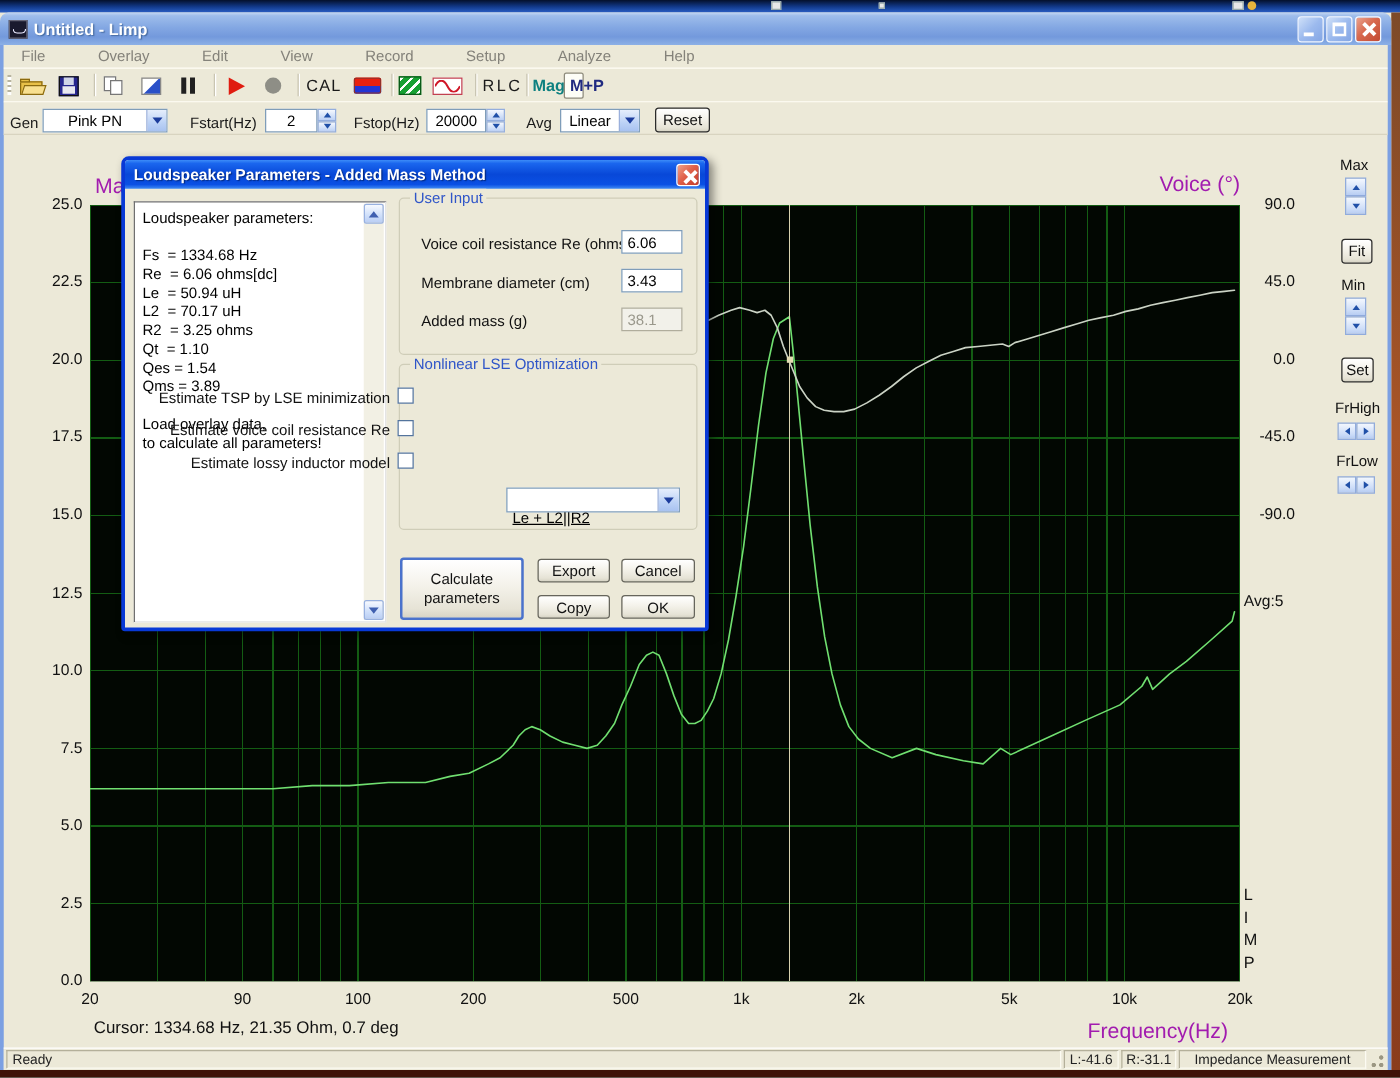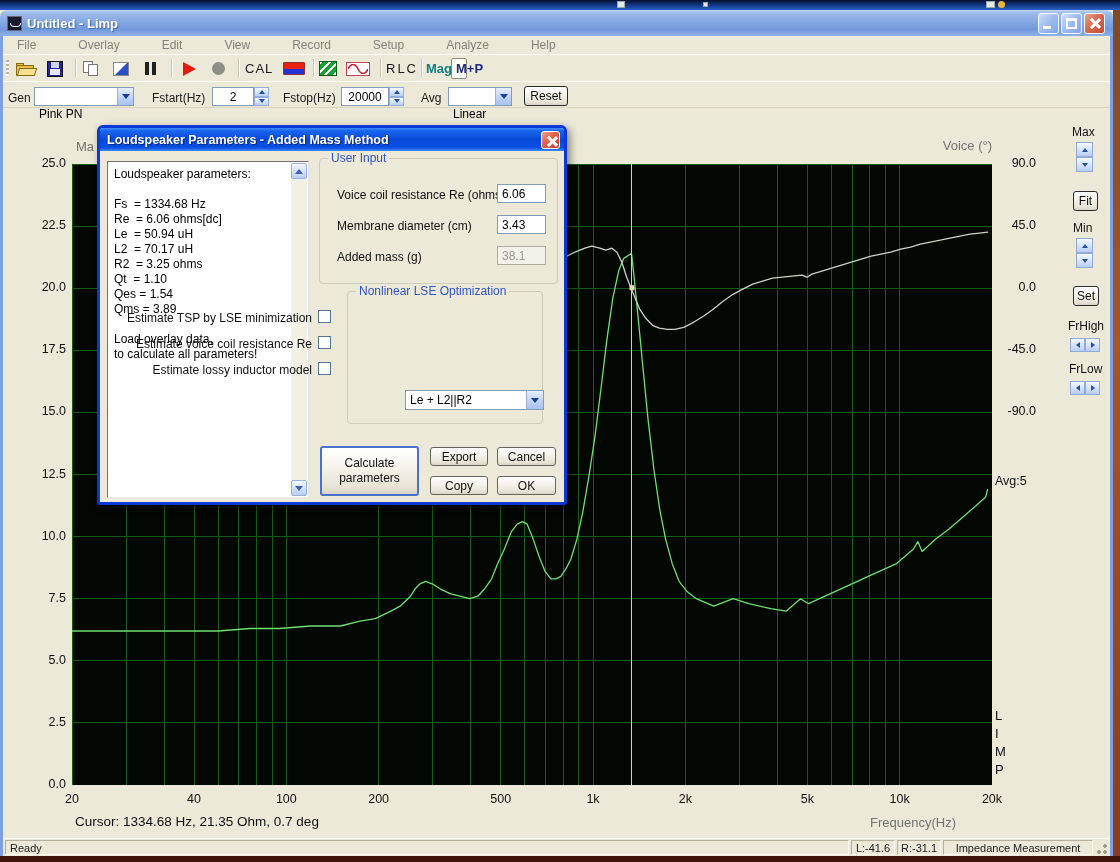--- a/index.html
+++ b/index.html
@@ -67,39 +67,39 @@
     background-image:repeating-linear-gradient(135deg,#fff 0 2px,transparent 2px 6px); }
   .ic-sine { width:24px; height:14px; background:#fff; border:1px solid #c24050; display:flex; align-items:center; justify-content:center; }
   .tb-text { font-size:13px; color:#1a1a1a; letter-spacing:1px; }
   .tb-mag { font-size:13px; font-weight:bold; color:#0e8080; }
   .tb-mp-box { border:1px solid #8d8a7b; border-radius:2px; background:#fdfdf6; padding:1px 4px; }
   .tb-mp { font-size:13px; font-weight:bold; color:#202a80; }
 
   .toolbar2 { left:3px; top:82px; width:1107px; height:26px; background:#ece9d8; border-bottom:1px solid #d8d4c0; }
   .tb-label { position:absolute; font-size:12px; color:#1a1a1a; top:91px; }
   .combo { position:absolute; height:19px; background:#fff; border:1px solid #7f9db9; display:flex; top:87px; }
-  .combo .val { flex:1; font-size:12px; padding:19px 4px; white-space:nowrap; overflow:hidden; }
+  .combo .val { flex:1; font-size:12px; padding:2px 4px; white-space:nowrap; overflow:hidden;text-align:center; }
   .combo .drop { width:16px; background:linear-gradient(180deg,#e6eefc,#bcd2f6 60%,#a8c2f0); border-left:1px solid #9ab0dc;
     display:flex; align-items:center; justify-content:center; }
   .arr-down { width:0; height:0; border-left:4px solid transparent; border-right:4px solid transparent; border-top:5px solid #1c3c9c; }
   .spinbox { position:absolute; top:87px; height:19px; display:flex; }
   .spinbox .field { background:#fff; border:1px solid #7f9db9; font-size:12px; text-align:center; padding-top:2px; }
   .vspin { display:flex; flex-direction:column; width:15px; }
   .vspin .b { flex:1; background:linear-gradient(180deg,#f4f8fe,#cdddf8 70%,#bcd0f4); border:1px solid #94aede;
     display:flex; align-items:center; justify-content:center; }
   .tri-up { width:0; height:0; border-left:3.5px solid transparent; border-right:3.5px solid transparent; border-bottom:4px solid #2050a8; }
   .tri-dn { width:0; height:0; border-left:3.5px solid transparent; border-right:3.5px solid transparent; border-top:4px solid #2050a8; }
   .xpbtn { background:linear-gradient(180deg,#ffffff,#f4f2ea 45%,#e6e3d6 85%,#d7d4c5);
     border:1px solid #66655c; border-radius:3px; font-size:12px; color:#111;
     display:flex; align-items:center; justify-content:center; }
 
   
   .plot { left:72px; top:164px; width:920px; height:621px; background:#020702; }
   .tick { position:absolute; font-size:12.5px; color:#111; }
-  .axis-label { position:absolute; font-size:13px; color:#737373; }
+  .axis-label { position:absolute; font-size:17px; color:#a21caf; }
   .cursor-text { position:absolute; font-size:13.5px; color:#111; }
   .limp-letter { position:absolute; font-size:13px; color:#111; }
 
   
   .rc-label { position:absolute; font-size:12px; color:#111; }
   .rc-vspin { position:absolute; width:17px; display:flex; flex-direction:column; }
   .rc-vspin .b { height:15px; background:linear-gradient(180deg,#f4f8fe,#cdddf8 70%,#b8cdf2); border:1px solid #90abdc;
     display:flex; align-items:center; justify-content:center; }
   .rc-btn { position:absolute; font-size:12px; }
   .rc-hspin { position:absolute; height:14px; display:flex; }
@@ -130,21 +130,21 @@
   .groupbox { position:absolute; border:1px solid #cfcdb8; border-radius:4px; }
   .groupbox .gb-title { position:absolute; top:-8px; left:8px; background:#ece9d8; padding:0 3px; font-size:12px; color:#2f55c8; }
   .fld-label { position:absolute; font-size:12px; color:#111; white-space:nowrap; }
   .textbox { position:absolute; width:49px; height:19px; background:#fff; border:1px solid #7f9db9;
     font-size:12px; padding:2px 4px; color:#000; }
   .textbox.disabled { background:#f2f1ea; border-color:#b0ad9c; color:#9a988c; }
   .cb-row-label { position:absolute; font-size:12px; color:#111; width:205px; text-align:right; white-space:nowrap; }
   .checkbox { position:absolute; width:13px; height:13px; background:#fff; border:1px solid #54749c; }
   .dlg-combo { position:absolute; left:305px; top:239px; width:139px; height:20px; background:#fff;
     border:1px solid #7f9db9; display:flex; }
-  .dlg-combo .val { flex:1; font-size:12px; padding:2px 4px; }
+  .dlg-combo .val { flex:1; font-size:12px; padding:16px 4px;text-decoration:underline; }
   .dlg-combo .drop { width:17px; background:linear-gradient(180deg,#e6eefc,#bcd2f6 60%,#a8c2f0); border-left:1px solid #9ab0dc;
     display:flex; align-items:center; justify-content:center; }
   .dlg-btn { position:absolute; }
   .calc-btn { left:220px; top:295px; width:99px; height:50px; border:2px solid #4a72cc; line-height:15px;
     text-align:center; flex-direction:column; }
 
   
   .statusbar { left:3px; top:838px; width:1107px; height:18px; background:#ece9d8; border-top:1px solid #fff;
     display:flex; align-items:stretch; padding:1px 2px 1px 2px; gap:2px; font-size:11px; color:#222; }
   .sb-panel { border:1px solid; border-color:#b4b09a #fcfbf2 #fcfbf2 #b4b09a; padding:1px 4px; display:flex; align-items:center; }
@@ -433,21 +433,21 @@
       <div class="groupbox" style="left:219px;top:7px;width:239px;height:126px;">
         <span class="gb-title">User Input</span>
       </div>
       <span class="fld-label" style="left:237px;top:37px;">Voice coil resistance Re (ohms)</span>
       <div class="textbox" style="left:397px;top:33px;">6.06</div>
       <span class="fld-label" style="left:237px;top:68px;">Membrane diameter (cm)</span>
       <div class="textbox" style="left:397px;top:64px;">3.43</div>
       <span class="fld-label" style="left:237px;top:99px;">Added mass (g)</span>
       <div class="textbox disabled" style="left:397px;top:95px;">38.1</div>
 
-      <div class="groupbox" style="left:219px;top:140px;width:196px;height:133px;margin-left:28px;">
+      <div class="groupbox" style="left:219px;top:140px;width:239px;height:133px;">
         <span class="gb-title">Nonlinear LSE Optimization</span>
       </div>
       <span class="cb-row-label" style="left:7px;top:160px;">Estimate TSP by LSE minimization</span>
       <div class="checkbox" style="left:218px;top:159px;"></div>
       <span class="cb-row-label" style="left:7px;top:186px;">Estimate voice coil resistance Re</span>
       <div class="checkbox" style="left:218px;top:185px;"></div>
       <span class="cb-row-label" style="left:7px;top:212px;">Estimate lossy inductor model</span>
       <div class="checkbox" style="left:218px;top:211px;"></div>
       <div class="dlg-combo">
         <span class="val">Le + L2||R2</span>
@@ -482,21 +482,21 @@
     <div class="tick" style="left: 26px; top: 590.7px; width: 40px; text-align: right;">7.5</div>
     <div class="tick" style="left: 26px; top: 652.8px; width: 40px; text-align: right;">5.0</div>
     <div class="tick" style="left: 26px; top: 714.9px; width: 40px; text-align: right;">2.5</div>
     <div class="tick" style="left: 26px; top: 777px; width: 40px; text-align: right;">0.0</div>
     <div class="tick" style="left: 996px; top: 156px; width: 40px; text-align: right;">90.0</div>
     <div class="tick" style="left: 996px; top: 218.1px; width: 40px; text-align: right;">45.0</div>
     <div class="tick" style="left: 996px; top: 280.2px; width: 40px; text-align: right;">0.0</div>
     <div class="tick" style="left: 996px; top: 342.3px; width: 40px; text-align: right;">-45.0</div>
     <div class="tick" style="left: 996px; top: 404.4px; width: 40px; text-align: right;">-90.0</div>
     <div class="tick" style="left: 52px; top: 792px; width: 40px; text-align: center;">20</div>
-    <div class="tick" style="left: 174.035px; top: 792px; width: 40px; text-align: center;">40</div>
+    <div class="tick" style="left: 174.035px; top: 792px; width: 40px; text-align: center;">90</div>
     <div class="tick" style="left: 266.351px; top: 792px; width: 40px; text-align: center;">100</div>
     <div class="tick" style="left: 358.667px; top: 792px; width: 40px; text-align: center;">200</div>
     <div class="tick" style="left: 480.702px; top: 792px; width: 40px; text-align: center;">500</div>
     <div class="tick" style="left: 573.017px; top: 792px; width: 40px; text-align: center;">1k</div>
     <div class="tick" style="left: 665.333px; top: 792px; width: 40px; text-align: center;">2k</div>
     <div class="tick" style="left: 787.368px; top: 792px; width: 40px; text-align: center;">5k</div>
     <div class="tick" style="left: 879.684px; top: 792px; width: 40px; text-align: center;">10k</div>
     <div class="tick" style="left: 972px; top: 792px; width: 40px; text-align: center;">20k</div>
     <div class="limp-letter" style="left: 995px; top: 708px;">L</div>
     <div class="limp-letter" style="left: 995px; top: 726px;">I</div>

